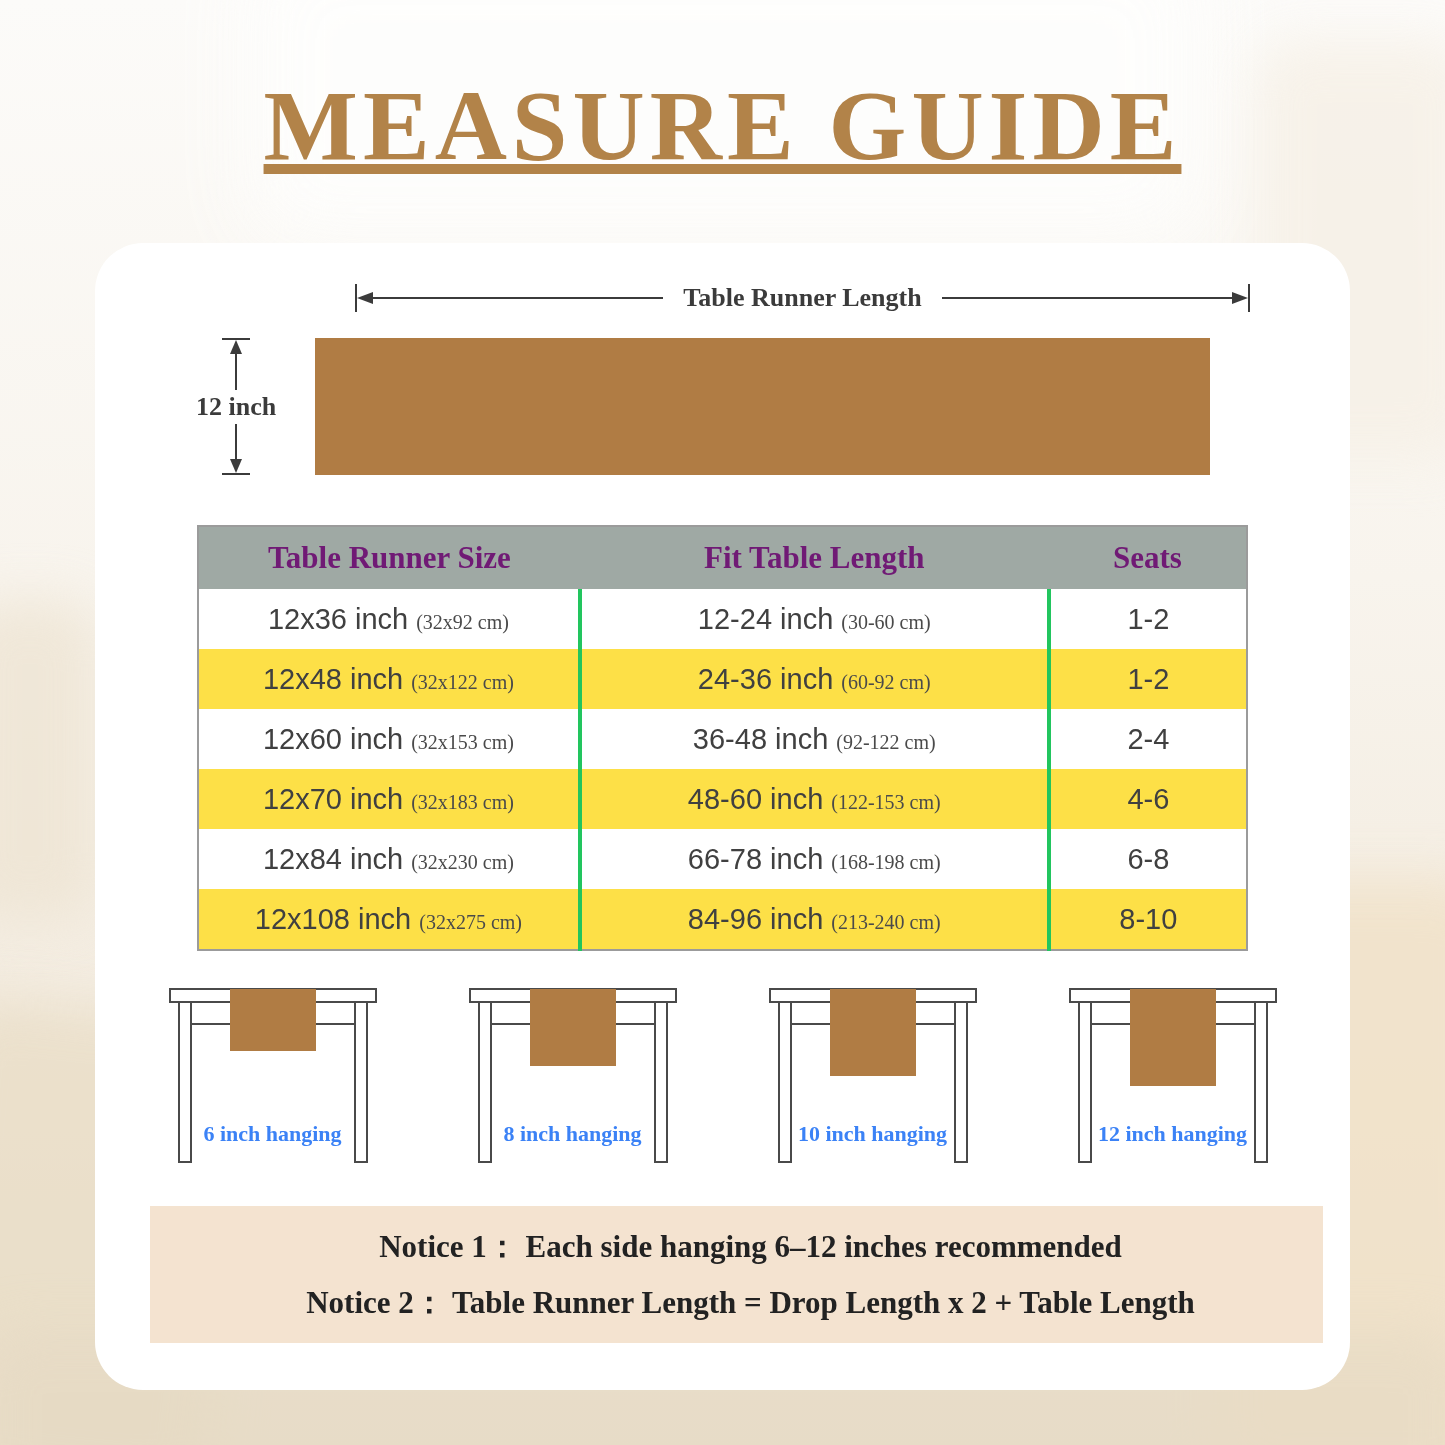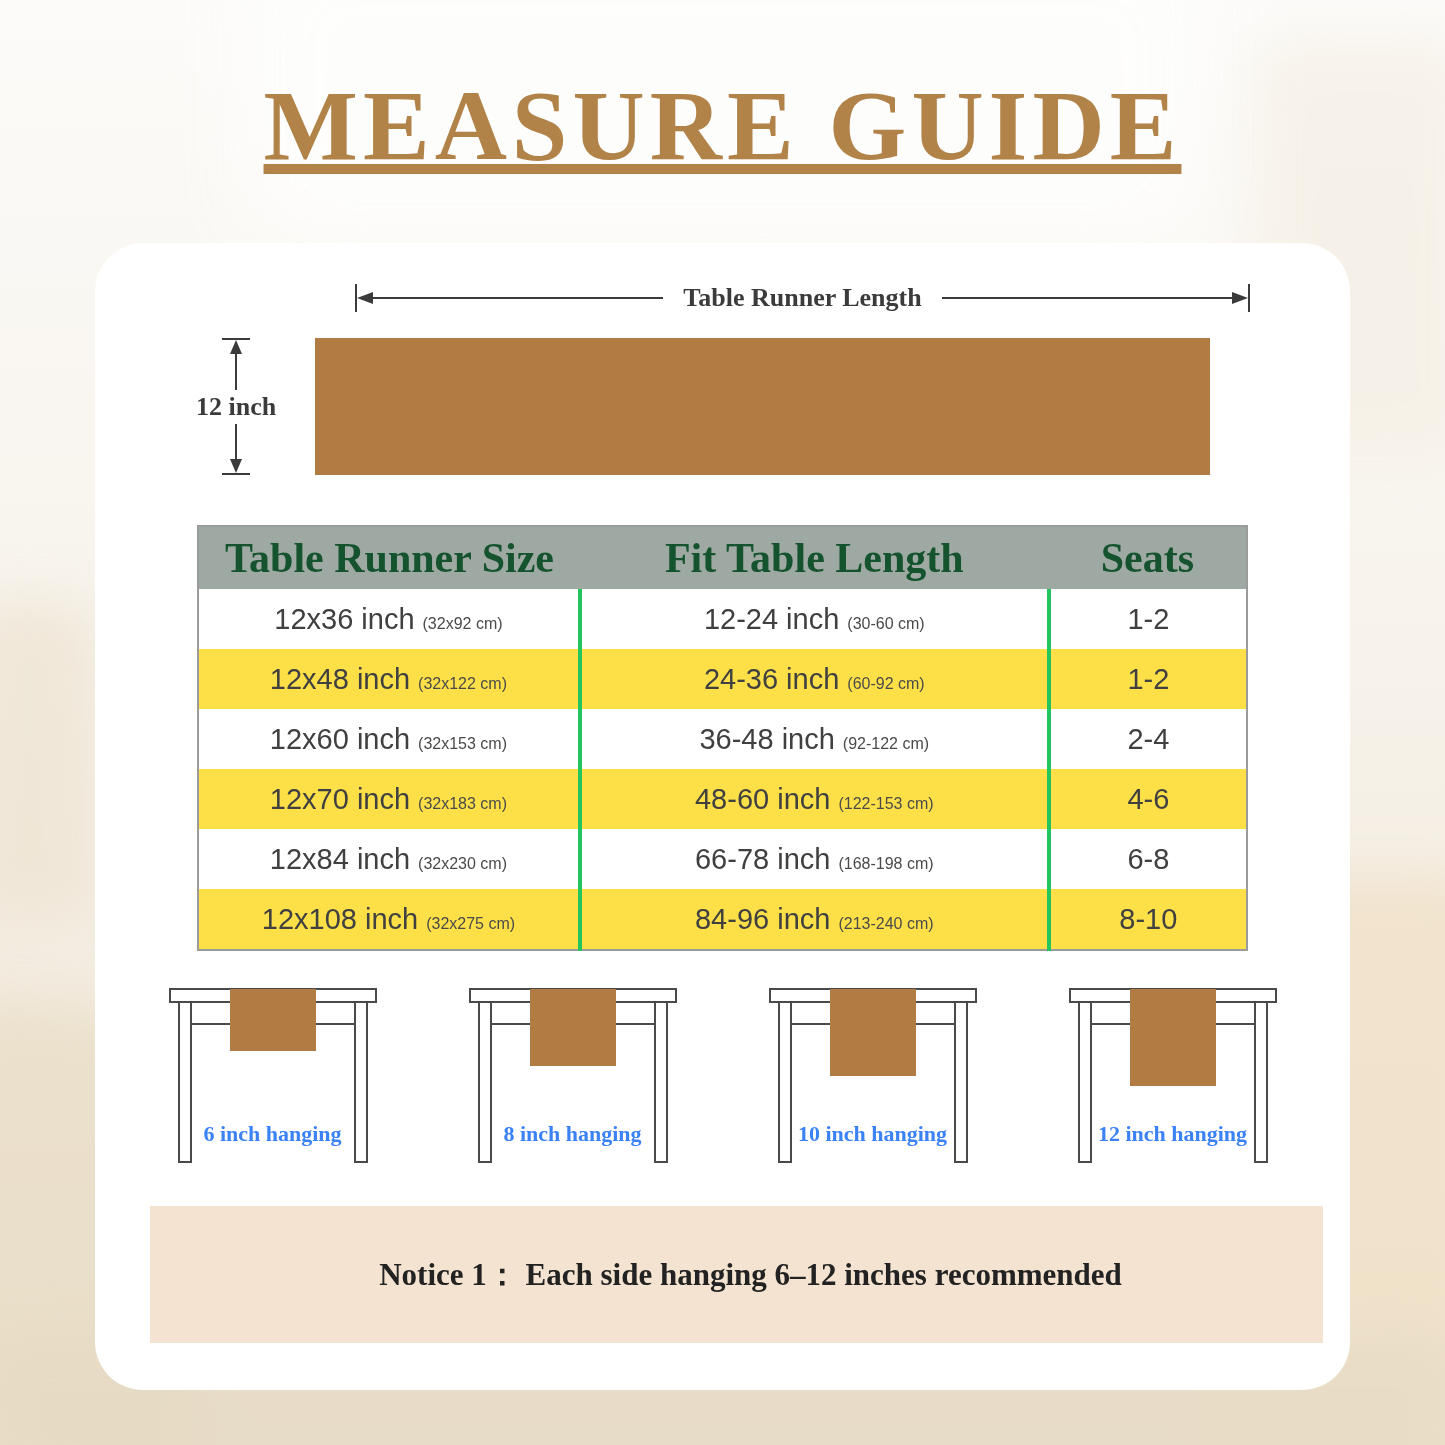--- a/index.html
+++ b/index.html
@@ -49,30 +49,30 @@
   .varrow.up   { border-bottom:14px solid #3B3B3B; }
   .varrow.down { border-top:14px solid #3B3B3B; }
   .vline { width:2px; flex:1; background:#3B3B3B; }
   .vdim-label { font-size:26px; font-weight:700; white-space:nowrap; padding:2px 0; }
 
   
   .size-table { position:absolute; left:102px; top:282px; width:1051px;
                 border-collapse:collapse; table-layout:fixed;
                 border:2px solid #9B9B9B; }
   .size-table th {
-    background:#9FA9A4; color:#14532d; font-weight:700; font-size:42px;
+    background:#9FA9A4; color:#701a75; font-weight:700; font-size:31px;
     height:60px; text-align:center; font-family:"Liberation Serif", serif;
   }
   .size-table td {
     height:58px; text-align:center; color:#404040;
     font-family:"Liberation Sans", sans-serif; font-size:29px;
   }
   .size-table tr.alt td { background:#fde047; }
   .size-table td + td { border-left:4px solid #22c55e; }
-  .cell-small { font-size:16px; margin-left:8px; color:#4A4A4A; }
+  .cell-small { font-size:20px; margin-left:8px; color:#4A4A4A;font-family:Liberation Serif, serif; }
 
   
   .hang-row { position:absolute; left:0; top:738px; width:1255px; height:205px;
               display:flex; justify-content:center; }
   .hang-slot { position:relative; width:300px; height:205px; display:flex; justify-content:center; }
   .table-illus { display:block; margin-top:6px; }
   .hang-label { position:absolute; left:0; right:0; top:140px; text-align:center;
                 font-size:22px; font-weight:700; color:#3b82f6; white-space:nowrap; }
 
   
@@ -209,16 +209,17 @@
           <rect x="2" y="2" width="206" height="13" fill="#ffffff" stroke="#4A4A4A" stroke-width="2"></rect>
           <rect x="62" y="2" width="86" fill="#B07C44" height="97"></rect>
         </svg>
         <div class="hang-label">12 inch hanging</div>
       </div>
 
     </div>
 
     <div class="notice-box">
       <div class="notice-line">Notice 1： Each side hanging 6–12 inches recommended</div>
+      <div class="notice-line">Notice 2： Table Runner Length = Drop Length x 2 + Table Length</div>
     </div>
 
   </div>
 </div>
 
 </body></html>

